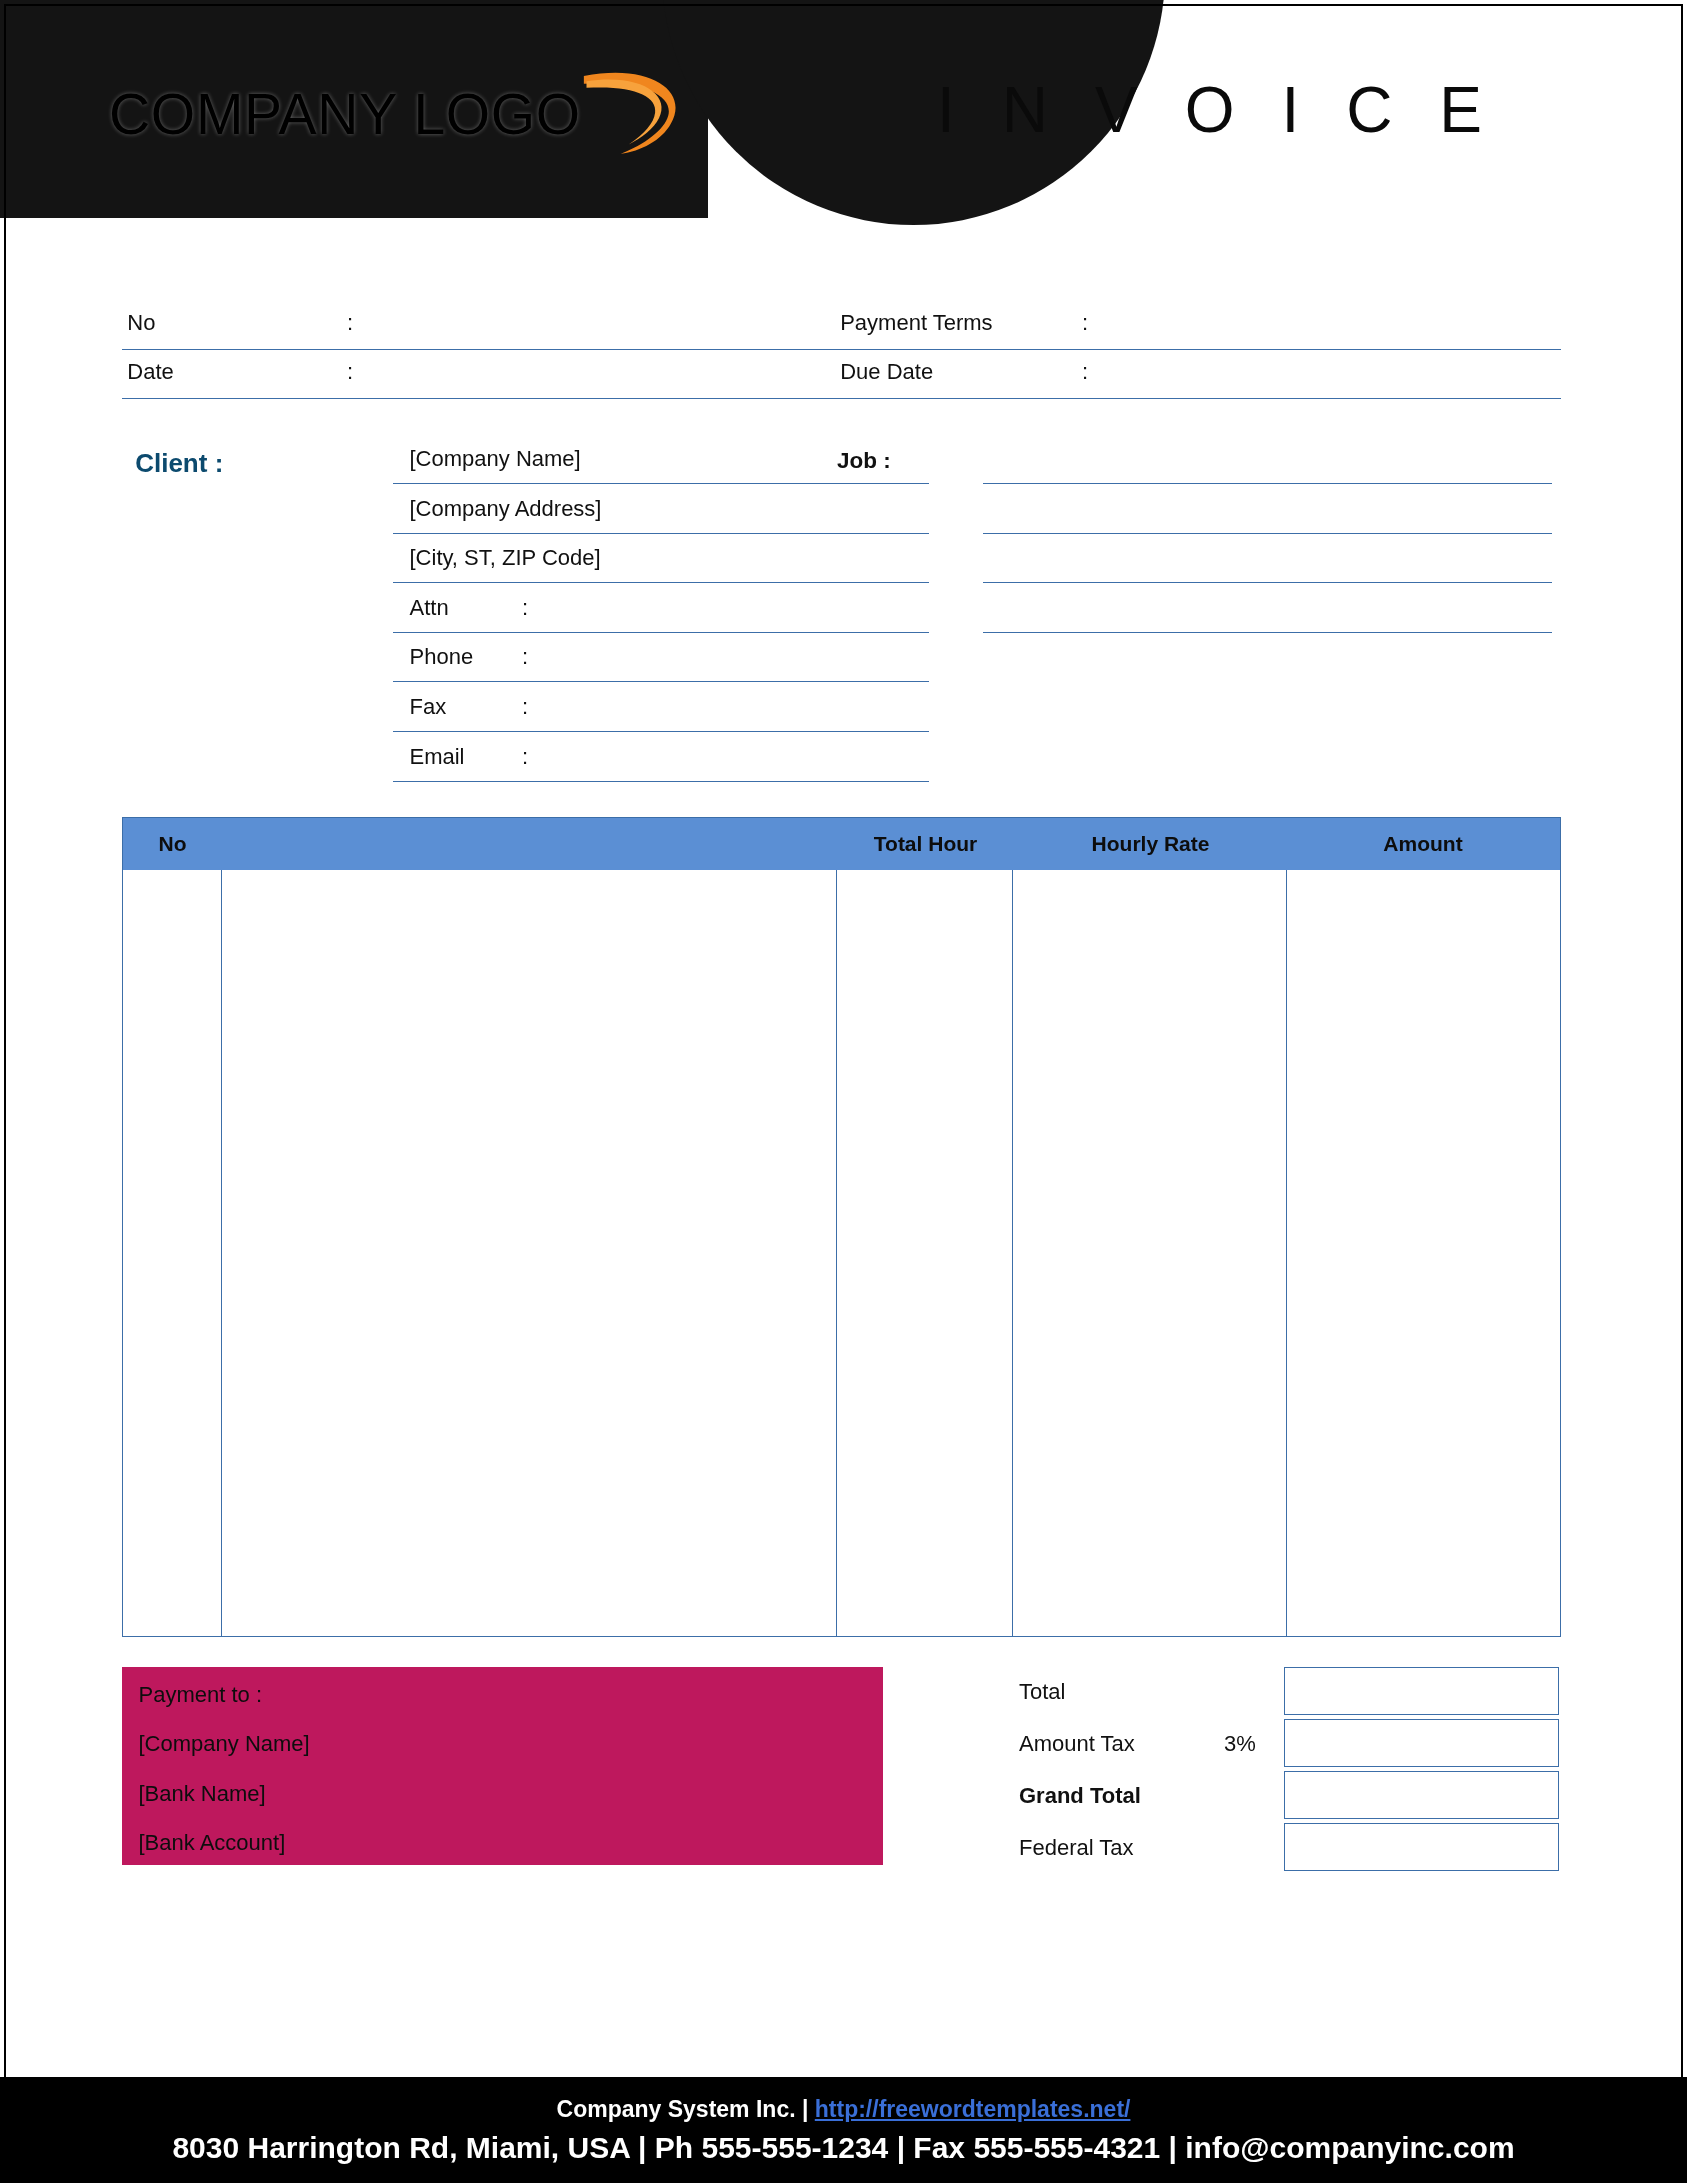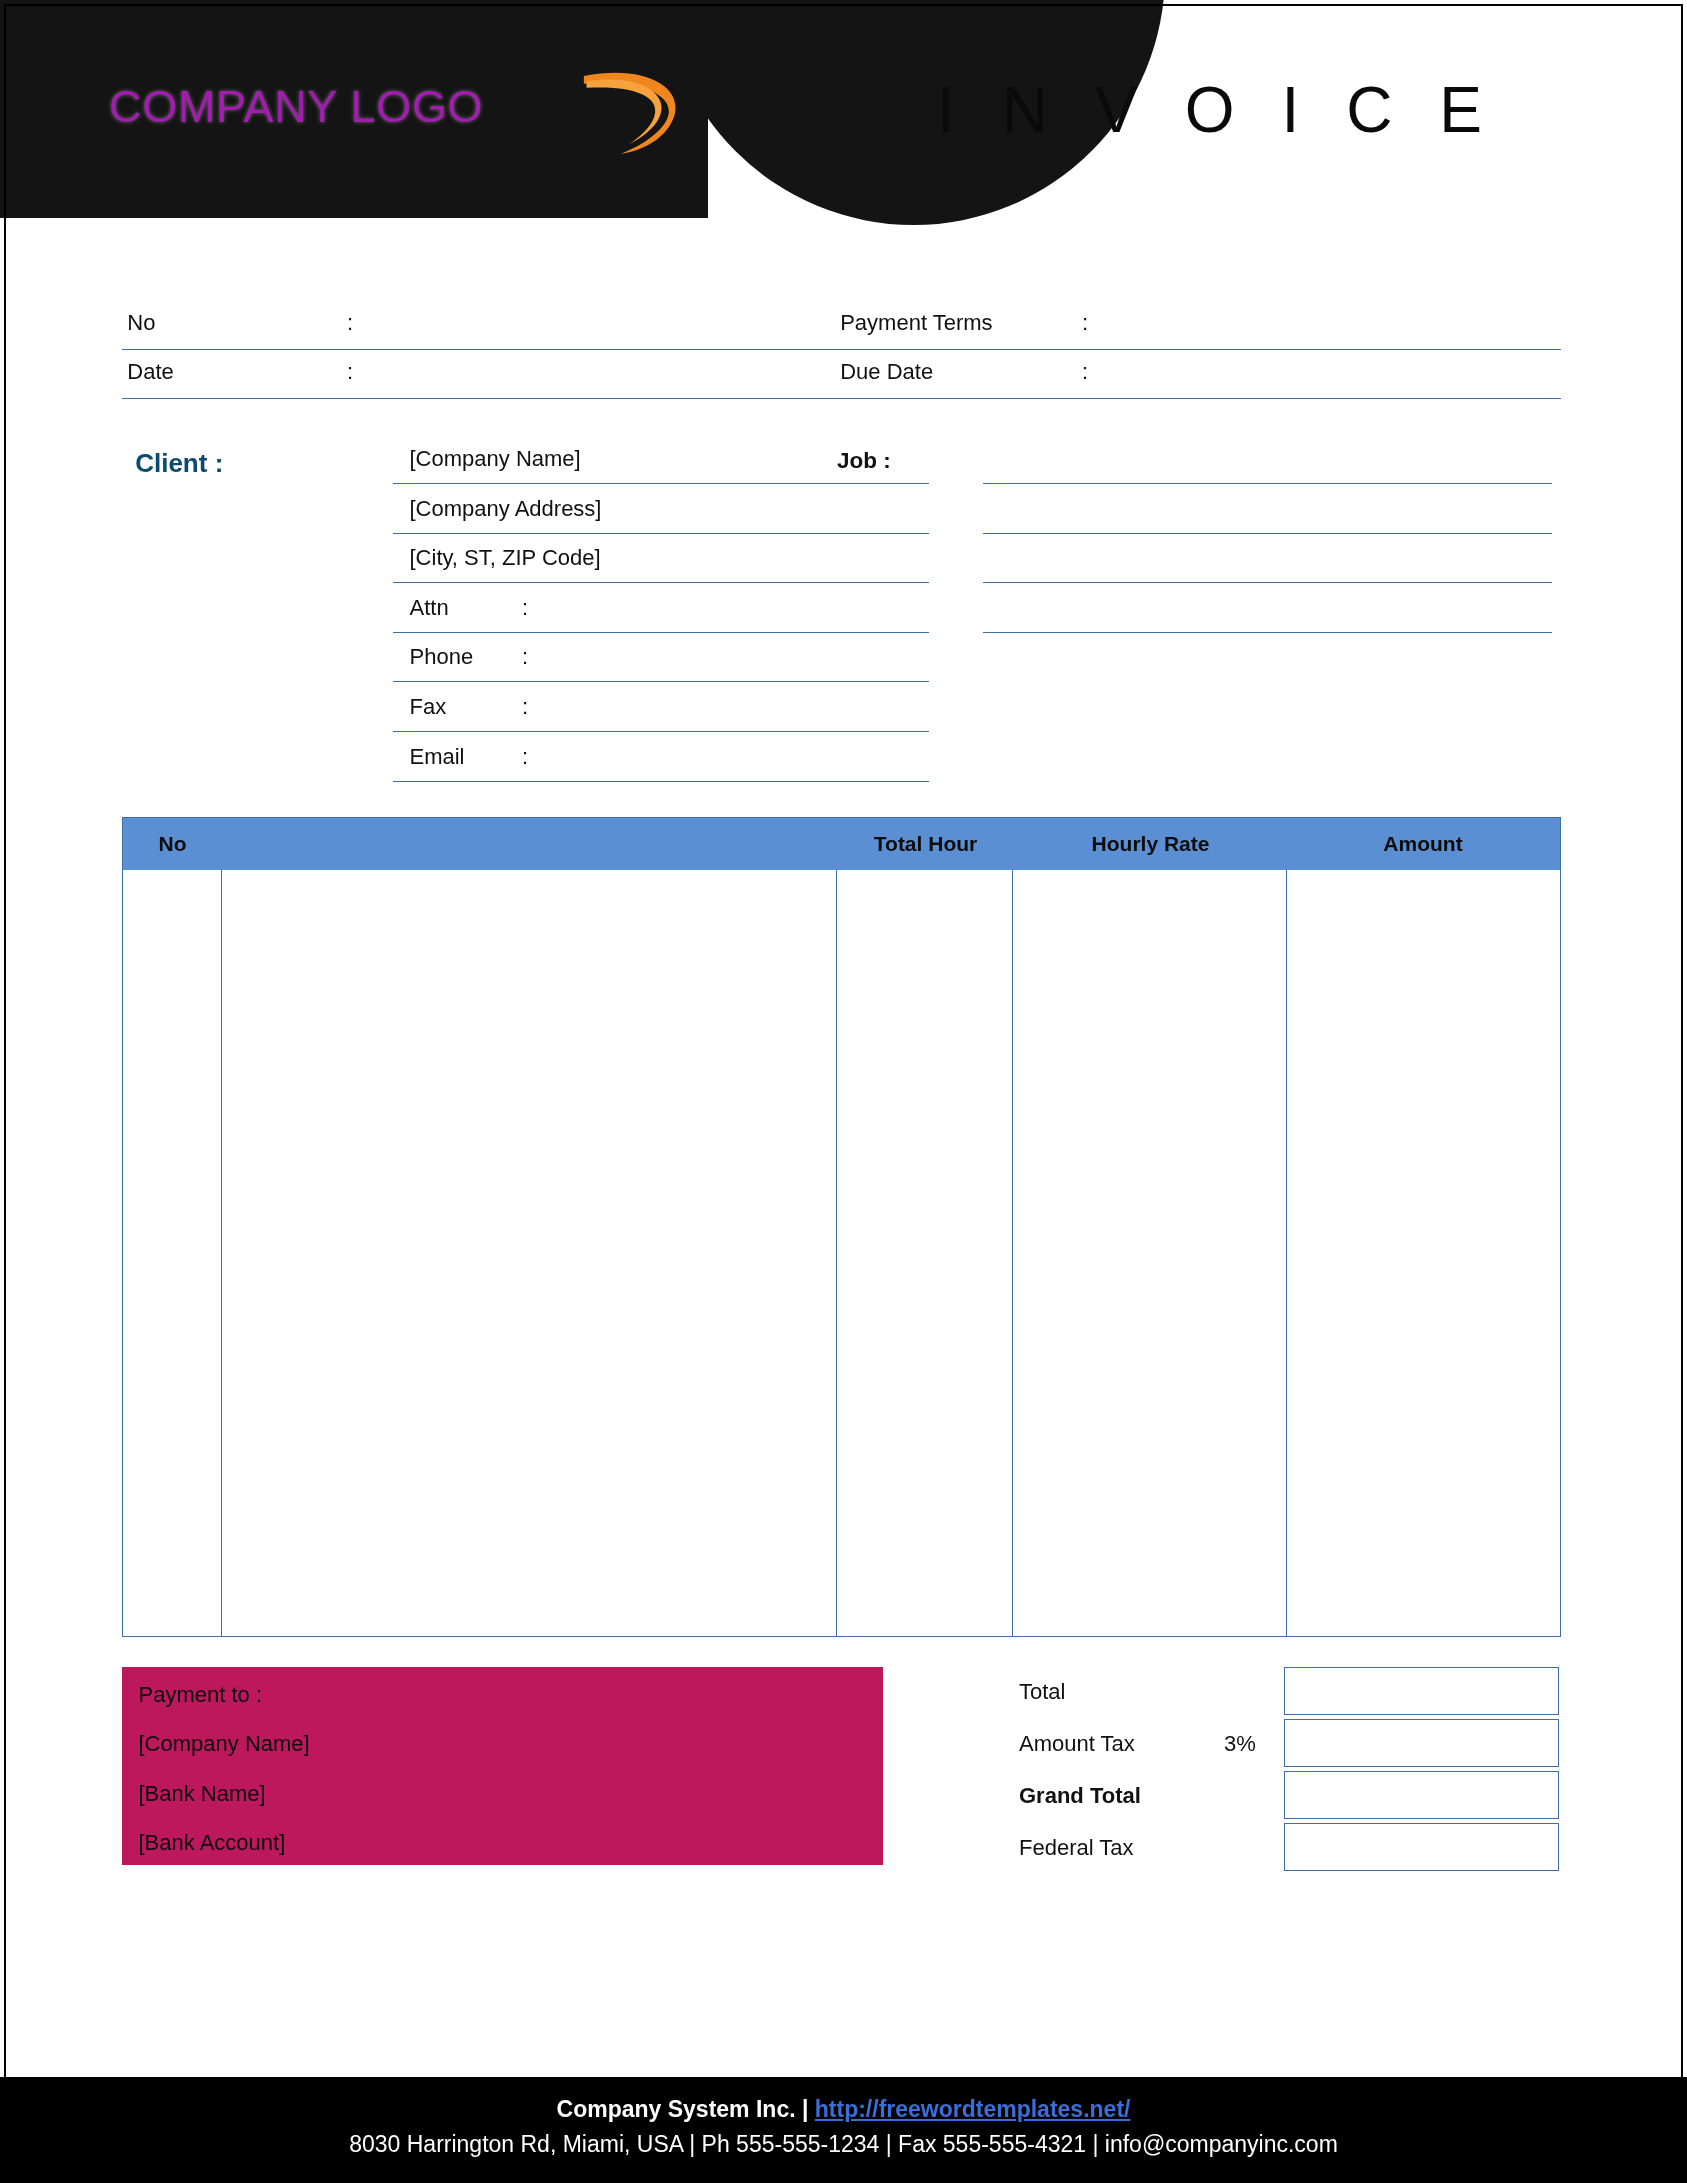--- a/index.html
+++ b/index.html
@@ -47,24 +47,24 @@
     left: 109px;
     top: 76px;
     width: 543px;
     height: 79px;
   }
   .logo-text {
     position: absolute;
     left: 0;
     top: 5.3px;
     font-family: "Liberation Sans", sans-serif;
-    font-size: 45px;
+    font-size: 57px;
     font-weight: 400;
     letter-spacing: 0.7px;
-    color: #a21caf;
+    color: #000000;
     text-shadow: 0 0 4px rgba(255,255,255,0.35);
     white-space: nowrap;
   }
   .logo-swoosh {
     position: absolute;
     left: 463px;
     top: -12px;
     width: 122px;
     height: 99px;
   }
@@ -292,22 +292,22 @@
     left: 0; right: 0;
     top: 18.5px;
     font-size: 23px;
     font-weight: bold;
     white-space: nowrap;
   }
   .footer-line2 {
     position: absolute;
     left: 0; right: 0;
     top: 54px;
-    font-size: 23px;
-    font-weight: normal;
+    font-size: 30px;
+    font-weight: bold;
     white-space: nowrap;
   }
   .footer-link {
     color: #3a6fd8;
     text-decoration: underline;
   }
   .page-border {
     position: absolute;
     left: 4px;
     top: 4px;

